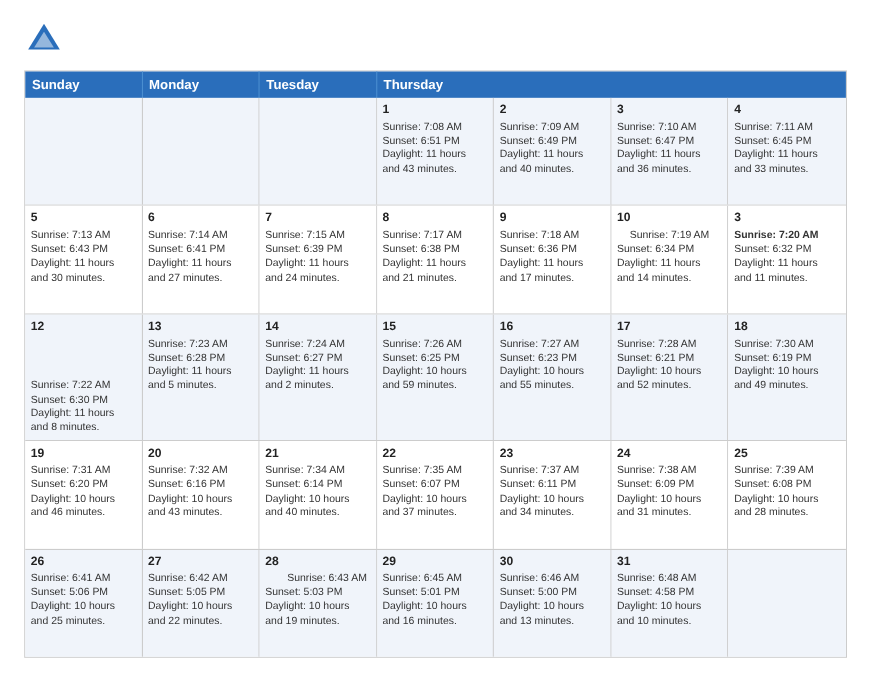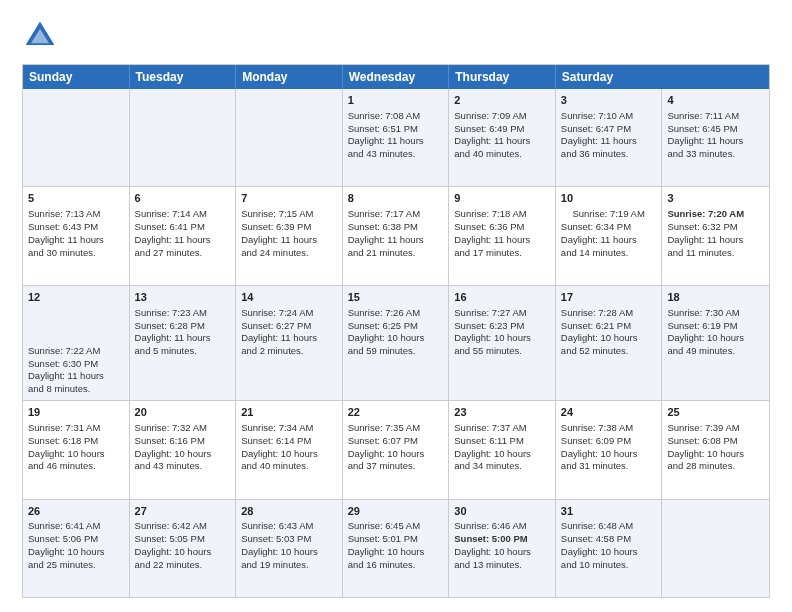--- a/index.html
+++ b/index.html
@@ -129,25 +129,23 @@
     </div>
     <div class="title-area">
       <div class="month-title"></div>
       <div class="subtitle"></div>
     </div>
   </div>
 
   <div class="calendar">
     <div class="cal-header-row" id="cal-header">
         <div class="cal-header-cell">Sunday</div>
+        <div class="cal-header-cell">Monday</div>
         <div class="cal-header-cell">Tuesday</div>
-        <div class="cal-header-cell">Monday</div>
-        <div class="cal-header-cell">Wednesday</div>
         <div class="cal-header-cell">Thursday</div>
-        <div class="cal-header-cell">Saturday</div>
       </div>
     <div class="cal-body" id="cal-body">
         <div class="cal-row">
           <div class="cal-cell empty alt-row"></div>
           <div class="cal-cell empty alt-row"></div>
           <div class="cal-cell empty alt-row"></div>
           <div class="cal-cell alt-row">
             <span class="day-num">1</span>
             <span style="display: block;">Sunrise: 7:08 AM</span>
             <span style="display: block;">Sunset: 6:51 PM</span>
@@ -275,21 +273,21 @@
             <span style="display: block;">Sunrise: 7:30 AM</span>
             <span style="display: block;">Sunset: 6:19 PM</span>
             <span style="display: block;">Daylight: 10 hours</span>
             <span style="display: block;">and 49 minutes.</span>
           </div>
         </div>
         <div class="cal-row">
           <div class="cal-cell">
             <span class="day-num">19</span>
             <span style="display: block;">Sunrise: 7:31 AM</span>
-            <span style="display: block;">Sunset: 6:18 PM</span>
+            <span style="display: block;">Sunset: 6:20 PM</span>
             <span style="display: block;">Daylight: 10 hours</span>
             <span style="display: block;">and 46 minutes.</span>
           </div>
           <div class="cal-cell">
             <span class="day-num">20</span>
             <span style="display: block;">Sunrise: 7:32 AM</span>
             <span style="display: block;">Sunset: 6:16 PM</span>
             <span style="display: block;">Daylight: 10 hours</span>
             <span style="display: block;">and 43 minutes.</span>
           </div>
@@ -339,36 +337,36 @@
           </div>
           <div class="cal-cell alt-row">
             <span class="day-num">27</span>
             <span style="display: block;">Sunrise: 6:42 AM</span>
             <span style="display: block;">Sunset: 5:05 PM</span>
             <span style="display: block;">Daylight: 10 hours</span>
             <span style="display: block;">and 22 minutes.</span>
           </div>
           <div class="cal-cell alt-row">
             <span class="day-num">28</span>
-            <span style="display: block;">Sunrise: 6:43 AM</span>
+            <span style="display: block; margin-left: 20px;">Sunrise: 6:43 AM</span>
             <span style="display: block;">Sunset: 5:03 PM</span>
             <span style="display: block;">Daylight: 10 hours</span>
             <span style="display: block;">and 19 minutes.</span>
           </div>
           <div class="cal-cell alt-row">
             <span class="day-num">29</span>
             <span style="display: block;">Sunrise: 6:45 AM</span>
             <span style="display: block;">Sunset: 5:01 PM</span>
             <span style="display: block;">Daylight: 10 hours</span>
             <span style="display: block;">and 16 minutes.</span>
           </div>
           <div class="cal-cell alt-row">
             <span class="day-num">30</span>
             <span style="display: block;">Sunrise: 6:46 AM</span>
-            <span style="display: block; font-weight: bold;">Sunset: 5:00 PM</span>
+            <span style="display: block;">Sunset: 5:00 PM</span>
             <span style="display: block;">Daylight: 10 hours</span>
             <span style="display: block;">and 13 minutes.</span>
           </div>
           <div class="cal-cell alt-row">
             <span class="day-num">31</span>
             <span style="display: block;">Sunrise: 6:48 AM</span>
             <span style="display: block;">Sunset: 4:58 PM</span>
             <span style="display: block;">Daylight: 10 hours</span>
             <span style="display: block;">and 10 minutes.</span>
           </div>

